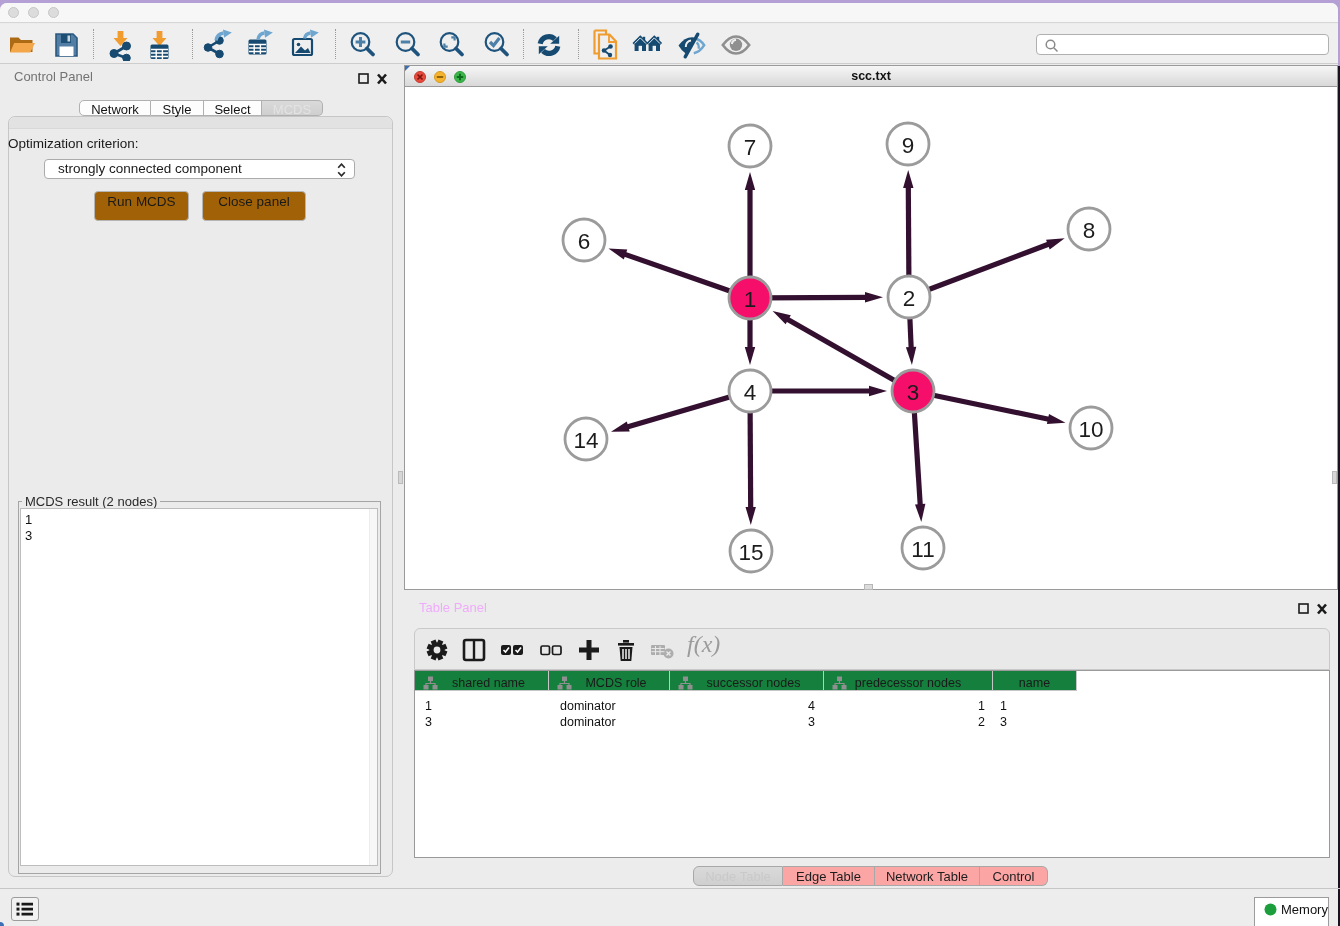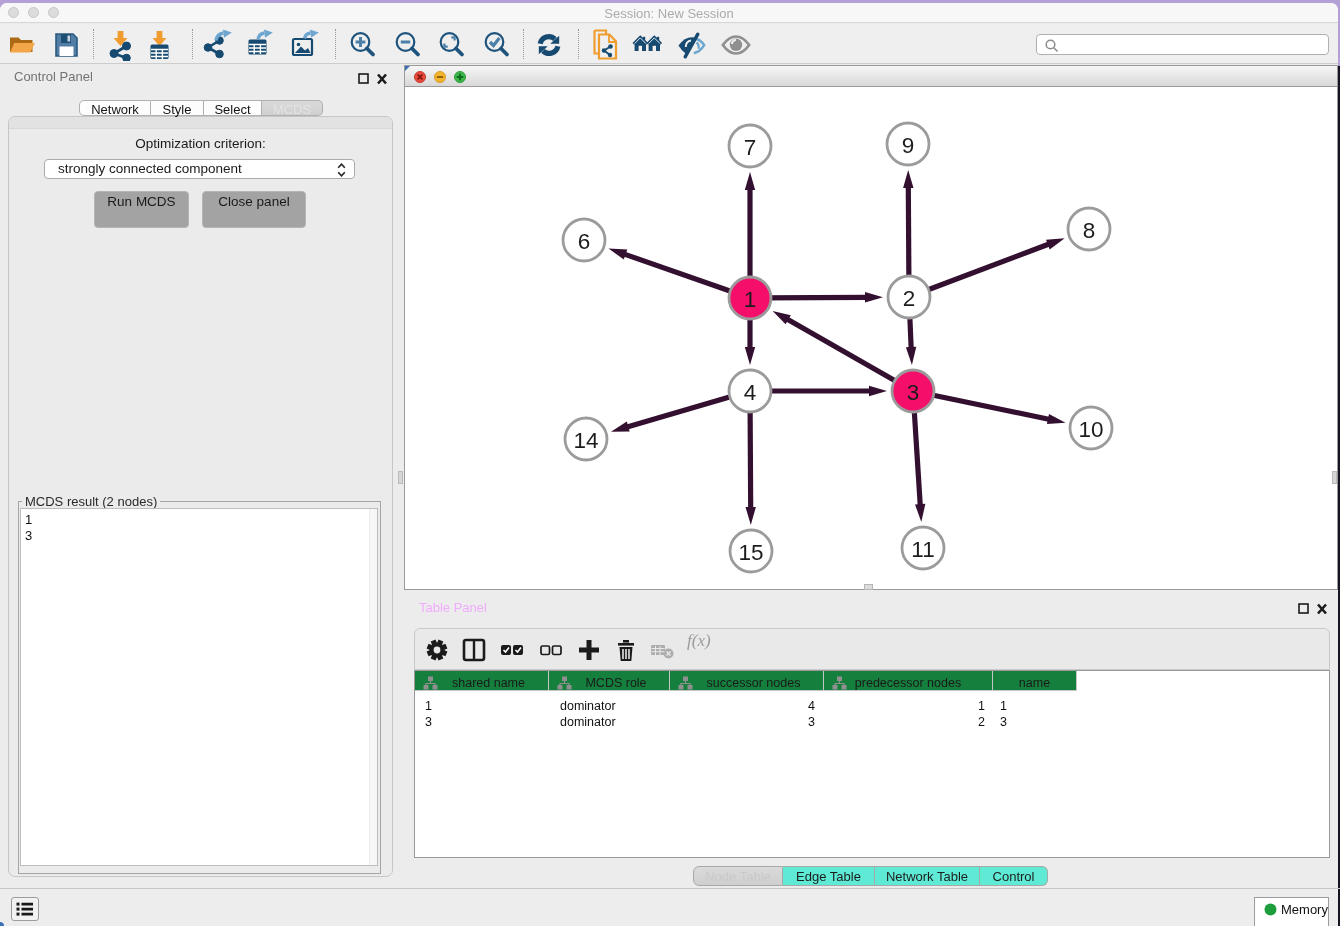--- a/index.html
+++ b/index.html
@@ -12,55 +12,54 @@
 #toolbar { left:0; top:21px; width:1338px; height:40px; background:#efefef; border-bottom:1px solid #cdcdcd; }
 .sep { position:absolute; top:5px; height:30px; width:0; border-left:1px dotted #9a9a9a; }
 .ticon { position:absolute; top:5px; }
 #search { left:1036px; top:10px; width:293px; height:21px; background:#fff; border:1px solid #b0b0b0; border-radius:4px; }
 
 #cp-title { left:14px; top:69px; font-size:13px; color:#737373; }
 #cp-tabs { left:79px; top:99.5px; width:244px; height:18px; }
 .tabseg { position:absolute; top:0; height:16px; border:1px solid #b0b0b0; background:#fdfdfd; font-size:13px; color:#141414; text-align:center; line-height:17px; }
 #tabpanel { left:8px; top:116px; width:385px; height:761px; border:1px solid #c6c6c6; border-radius:7px; background:#ebebeb; }
 #tabpanel::before { content:""; position:absolute; left:0; top:0; width:100%; height:11px; background:#e2e2e2; border-radius:7px 7px 0 0; border-bottom:1px solid #d8d8d8; }
-#optlabel { left:8px; top:136px; width:385px; text-align:center; font-size:13.5px; color:#1a1a1a; }
+#optlabel { left:8px; top:136px; width:385px; font-size:13.5px; color:#1a1a1a; }
 #combo { left:44px; top:159px; width:311px; height:20px; background:#fff; border:1px solid #ababab; border-radius:4px; font-size:13.5px; color:#1a1a1a; line-height:18px; padding-left:13px; }
-.btn { position:absolute; height:37px; background:#a3a3a3; border:1px solid #b5b5b5; border-radius:4px; font-size:13.5px; color:#1a1a1a; text-align:center; line-height:19px; }
+.btn { position:absolute; height:30px; background:#a16207; border:1px solid #b5b5b5; border-radius:4px; font-size:13.5px; color:#1a1a1a; text-align:center; line-height:19px; }
 #fieldset { left:18px; top:501px; width:363px; height:373px; border:1px solid #a5a5a5; }
 #fs-legend { left:22px; top:494px; background:#ebebeb; padding:0 3px; font-size:13px; color:#2a2a2a; }
 #fs-white { left:20px; top:508px; width:358px; height:358px; background:#fff; border:1px solid #bdbdbd; }
 #fs-scroll { left:369px; top:509px; width:8px; height:356px; background:#f7f7f7; border-left:1px solid #ececec; }
 
 #nw { left:404px; top:65px; width:934px; height:525px; border:1px solid #9a9a9a; background:#fff; }
 #nw-titlebar { left:0; top:0; width:932px; height:21px; background:linear-gradient(#f6f6f6,#d8d8d8); border-bottom:1px solid #9a9a9a; }
 #nw-title { width:100%; text-align:center; top:3px; font-size:12.5px; color:#111; font-weight:bold; }
 .nwl { position:absolute; top:4.5px; width:12px; height:12px; border-radius:50%; }
 #nw-handle { left:864px; top:584px; width:9px; height:6px; background:#dcdcdc; border:1px solid #b7b7b7; }
 #sp-handle { left:398px; top:471px; width:5px; height:13px; background:#d6d6d6; border:1px solid #bababa; }
 #sp-handle2 { left:1332px; top:471px; width:5px; height:13px; background:#d6d6d6; border:1px solid #bababa; }
 
 #tp-title { left:419px; top:600px; font-size:13px; color:#f0abfc; }
 #tp-toolbar { left:414px; top:628px; width:916px; height:42px; background:#e9e9e9; border:1px solid #c9c9c9; border-radius:6px 6px 0 0; }
 #tp-table { left:414px; top:670px; width:916px; height:188px; background:#fff; border:1px solid #9a9a9a; }
 .th { position:absolute; top:0; height:20px; background:#15803d; border-right:1px solid #c6c6c6; border-bottom:1px solid #c6c6c6; font-size:12.5px; color:#1a1a1a; text-align:center; line-height:24px; }
 .td { position:absolute; font-size:12.5px; color:#111; height:16px; line-height:16px; }
 
-.btab { position:absolute; top:866px; height:20px; border:1px solid #a8a8a8; background:#5eead4; font-size:13px; color:#1d1d1d; text-align:center; line-height:19px; }
+.btab { position:absolute; top:866px; height:20px; border:1px solid #a8a8a8; background:#fca5a5; font-size:13px; color:#1d1d1d; text-align:center; line-height:19px; }
 #footline { left:0; top:888px; width:1340px; height:0; border-top:1px solid #c6c6c6; }
 #foot { left:0; top:889px; width:1338px; height:37px; background:#ededed; }
 #fbtn { left:11px; top:897px; width:28px; height:24px; background:#f2f2f2; border:1px solid #9c9c9c; border-radius:3px; }
 #membtn { left:1254px; top:897px; width:75px; height:39px; background:#ffffff; border:1px solid #9c9c9c; font-size:13px; color:#111; }
 </style></head><body>
 <div id="purple" class="abs"></div>
 <div id="win" class="abs">
   <div id="titlebar" class="abs">
     <div class="tl" style="left:8px"></div>
       <div class="tl" style="left:28px"></div>
       <div class="tl" style="left:48px"></div>
-    <div id="title" class="abs">Session: New Session</div>
   </div>
   <div id="toolbar" class="abs">
       <svg class="ticon" style="left:6px" width="32" height="32" viewBox="0 0 32 32">
 <path d="M4 8.5 H12.5 L15 11 H26.5 V23 H4 Z" fill="#ad6a15"></path>
 <path d="M8.2 14 H29 L24.2 23.5 H4 Z" fill="#f3a74a"></path>
 </svg>
       <svg class="ticon" style="left:50px" width="32" height="32" viewBox="0 0 32 32">
 <path d="M6 5 H23 L27 9 V27 H6 Z" fill="#527da4" stroke="#2a5a80" stroke-width="1.6"></path>
 <rect x="11" y="5" width="10" height="9" fill="#1d4e74"></rect>
 <rect x="17.5" y="6.5" width="2.6" height="6" fill="#c8d6e2"></rect>
@@ -222,20 +221,21 @@
     <div class="nwl" style="left:28.7px;background:#f6b32e;border:1px solid #d79a20">
         <svg width="10" height="10" viewBox="0 0 10 10" style="position:absolute;left:0;top:0">
           <path d="M1.8 5 H8.2" stroke="#8e5f06" stroke-width="1.9"></path>
         </svg>
       </div>
     <div class="nwl" style="left:48.5px;background:#3cb54a;border:1px solid #2e9c3b">
         <svg width="10" height="10" viewBox="0 0 10 10" style="position:absolute;left:0;top:0">
           <path d="M1.8 5 H8.2 M5 1.8 V8.2" stroke="#0c6b1a" stroke-width="1.9"></path>
         </svg>
       </div>
+    <div id="nw-title" class="abs">scc.txt</div>
   </div>
 </div>
 <svg width="932" height="503" viewBox="0 0 932 503" style="position:absolute;left:405px;top:86px" font-family="Liberation Sans, sans-serif">
     <line x1="345.0" y1="212.0" x2="345.0" y2="102.0" stroke="#33102f" stroke-width="5.2"></line>
     <polygon points="345.0,86.0 350.2,104.0 339.8,104.0" fill="#33102f"></polygon>
     <line x1="345.0" y1="212.0" x2="218.6" y2="167.9" stroke="#33102f" stroke-width="5.2"></line>
     <polygon points="203.5,162.6 222.3,163.6 218.8,173.4" fill="#33102f"></polygon>
     <line x1="345.0" y1="212.0" x2="462.0" y2="211.3" stroke="#33102f" stroke-width="5.2"></line>
     <polygon points="478.0,211.2 460.0,216.5 460.0,206.1" fill="#33102f"></polygon>
     <line x1="345.0" y1="212.0" x2="345.0" y2="263.0" stroke="#33102f" stroke-width="5.2"></line>
@@ -328,21 +328,21 @@
 <path d="M10 12 V22 M13 12 V22 M16 12 V22" stroke="#fff" stroke-width="1.4"></path>
     </svg>
     <svg style="position:absolute;left:234px;top:8px" width="26" height="26" viewBox="0 0 26 26">
       <g fill="#adadad">
         <rect x="2" y="8" width="14" height="10" rx="1"></rect>
         <circle cx="19.5" cy="16.5" r="5"></circle>
       </g>
 <path d="M2.5 11.5 H15.5 M2.5 14.7 H15.5 M6.5 9 V18 M11 9 V18" stroke="#e9e9e9" stroke-width="1"></path>
 <path d="M17.5 14.5 L21.5 18.5 M21.5 14.5 L17.5 18.5" stroke="#e9e9e9" stroke-width="1.4"></path>
     </svg>
-    <div style="position:absolute;left:272px;top:2px;font-family:'Liberation Serif',serif;font-style:italic;font-size:17px;color:#9b9b9b">f(x)</div>
+    <div style="position:absolute;left:272px;top:2px;font-family:'Liberation Serif',serif;font-style:italic;font-size:24px;color:#9b9b9b">f(x)</div>
   </div>
 <div id="tp-table" class="abs">
   <div class="th" style="left:0;width:134px;border-left:none"><svg style="position:absolute;left:8px;top:5px" width="15" height="14" viewBox="0 0 15 14">
         <rect x="5" y="0.5" width="5" height="4.5" fill="#909090"></rect>
         <rect x="0.5" y="9" width="5" height="4.5" fill="#909090"></rect>
         <rect x="9.5" y="9" width="5" height="4.5" fill="#909090"></rect>
         <path d="M7.5 5 v2.5 M3 9 V7.5 H12 V9" stroke="#909090" stroke-width="1.2" fill="none"></path>
       </svg><span style="margin-left:14px">shared name</span></div>
   <div class="th" style="left:134px;width:121px"><svg style="position:absolute;left:8px;top:5px" width="15" height="14" viewBox="0 0 15 14">
         <rect x="5" y="0.5" width="5" height="4.5" fill="#909090"></rect>

